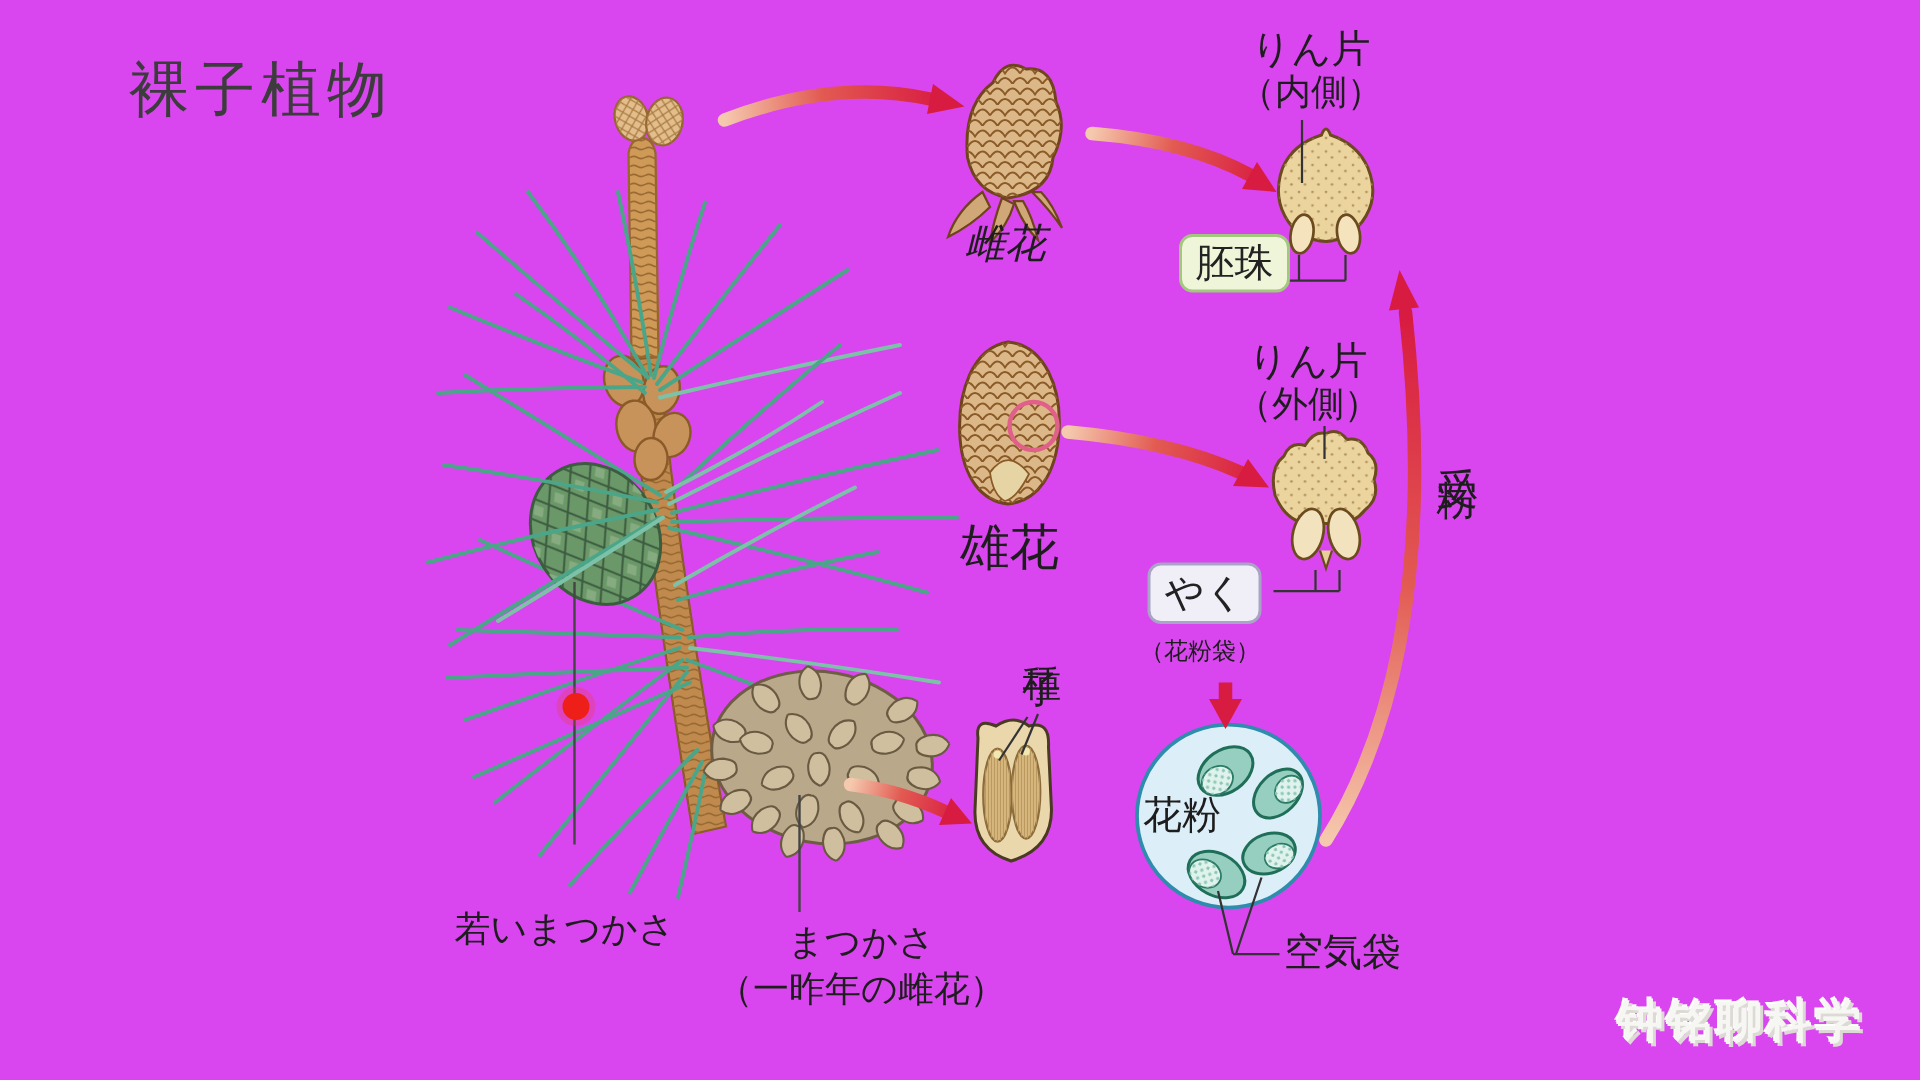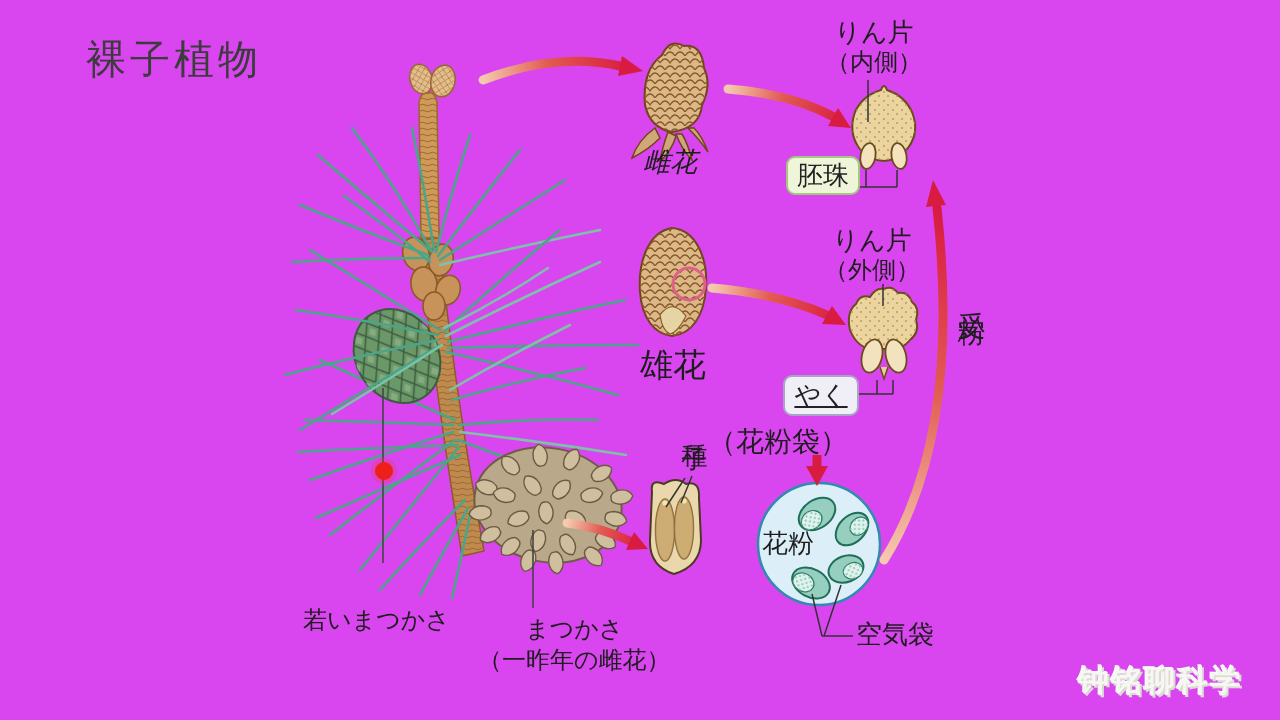--- a/index.html
+++ b/index.html
@@ -13,22 +13,22 @@
   #female-label{left:638px;top:147px;width:64px;font-size:27px;font-style:italic;}
   #male-label{left:640px;top:346px;width:64px;font-size:33px;}
   #seed-label{left:682px;top:424px;font-size:26px;letter-spacing:3px;}
   #scale-inner-label{left:824px;top:18px;width:100px;}
   #scale-outer-label{left:822px;top:226px;width:100px;}
   .two-line div{font-size:26px;}
   .two-line div:last-child{font-size:24px;}
   .tagbox{display:flex;align-items:center;justify-content:center;
           font-size:26px;border-radius:9px;}
   #ovule-box{left:786px;top:156px;width:70px;height:35px;background:#eef5d9;border:2.5px solid #a2c87e;}
-  #anther-box{left:783px;top:375px;width:72px;height:37px;background:#f0eef7;border:2.5px solid #aaa3c8;text-decoration:underline;}
-  #pollen-sac-label{left:708px;top:426px;font-size:28px;}
+  #anther-box{left:765px;top:375px;width:72px;height:37px;background:#f0eef7;border:2.5px solid #aaa3c8;}
+  #pollen-sac-label{left:760px;top:426px;font-size:16px;}
   #pollen-label{left:762px;top:529px;font-size:26px;}
   #air-sac-label{left:856px;top:620px;font-size:26px;}
   #pollination-label{left:957px;top:289px;font-size:28px;letter-spacing:8px;}
   .bottom-lbl{font-size:24px;line-height:1.3;}
   #young-cone-label{left:303px;top:604px;}
   #old-cone-label{left:478px;top:613px;text-align:center;}
   #watermark{left:1078px;top:660px;font-size:31px;font-weight:bold;color:#f6f6f3;
              text-shadow:2px 2px 0 #dddad5,-1px -1px 0 #ffffff;letter-spacing:2px;}
   svg{position:absolute;left:0;top:0;}
 </style>

